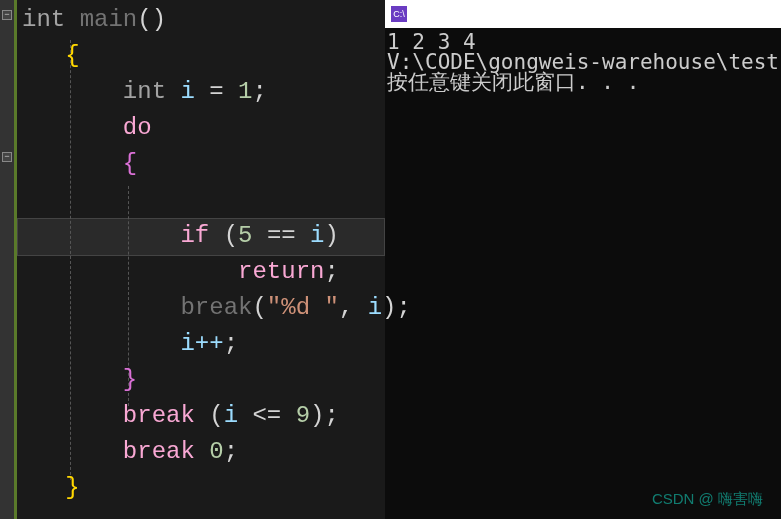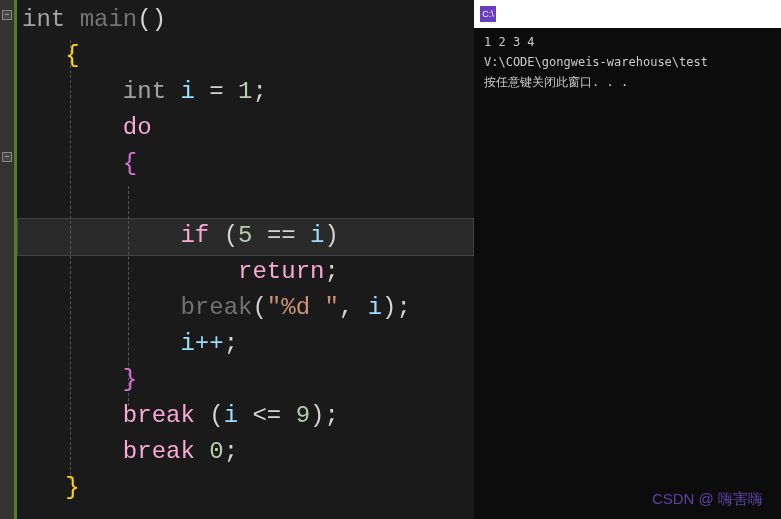--- a/index.html
+++ b/index.html
@@ -102,33 +102,33 @@
     height: 16px;
     background: #6a3cc2;
     color: #fff;
     font-size: 9px;
     display: flex;
     align-items: center;
     justify-content: center;
   }
   .console-body {
     flex: 1;
-    padding: 4px 10px;
+    padding: 4px 2px;
     font-family: 'NSimSun', 'SimSun', Consolas, monospace;
-    font-size: 12px;
+    font-size: 21px;
     line-height: 20px;
     color: #cccccc;
     white-space: pre;
     overflow: hidden;
   }
   .watermark {
     position: absolute;
     right: 18px;
     bottom: 10px;
-    color: #8b5cf6;
+    color: #14b8a6;
     font-family: 'Microsoft YaHei', sans-serif;
     font-size: 15px;
     opacity: 0.65;
   }
 </style>
 </head>
 <body>
 
 <div class="editor">
   <div class="gutter">

